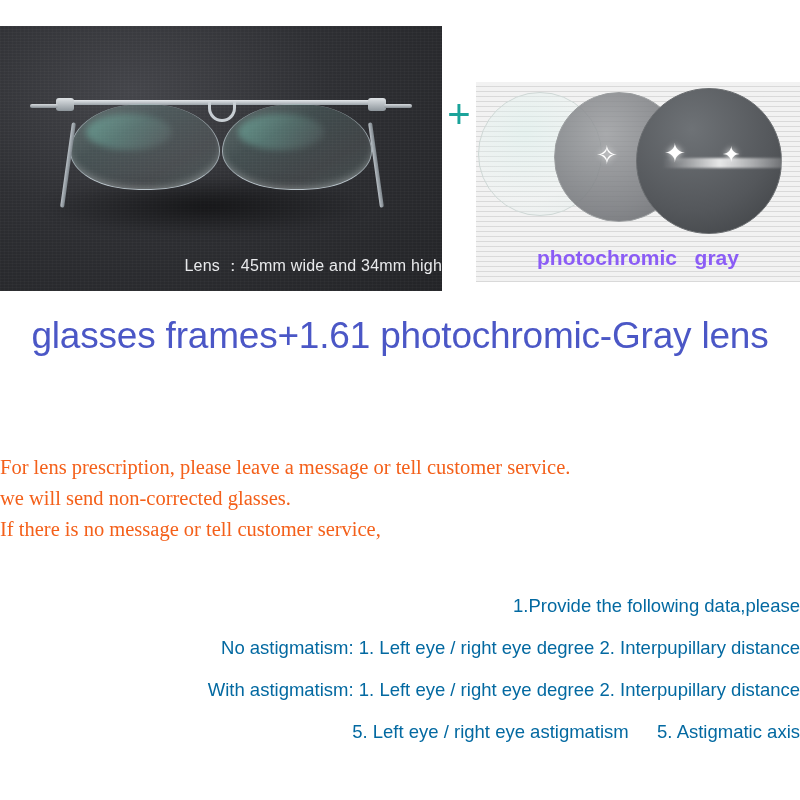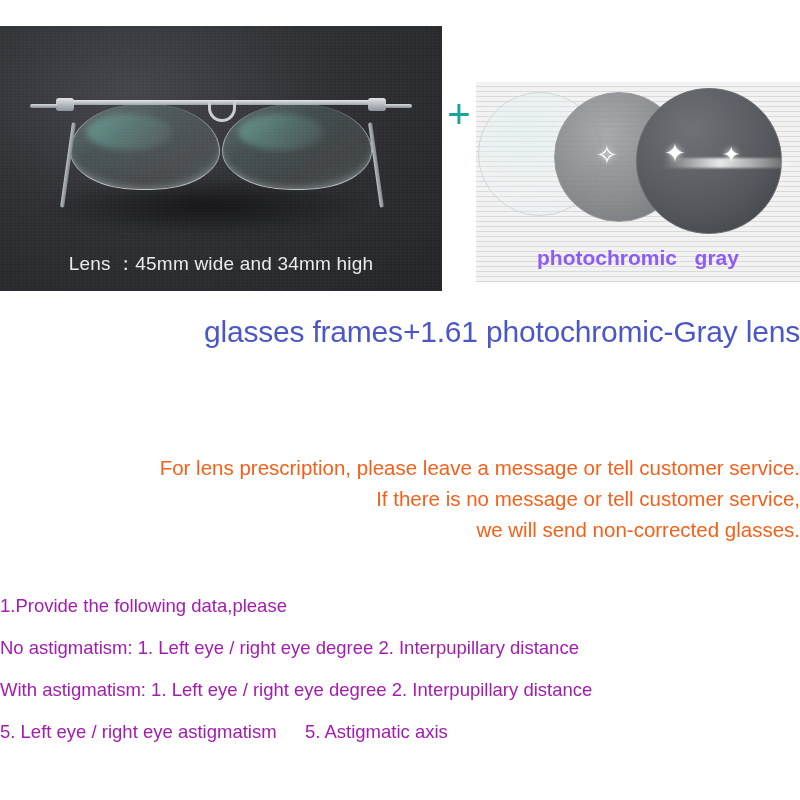--- a/index.html
+++ b/index.html
@@ -117,23 +117,23 @@
     background: linear-gradient(90deg, #b9c0c6, #7c848a);
     border-radius: 3px;
   }
   .arm.l { left: 30px; top: 34px; transform: rotate(8deg); }
   .arm.r { left: 338px; top: 34px; transform: rotate(-8deg); }
 
   .lens-caption {
     position: absolute;
     left: 0; right: 0;
     bottom: 14px;
-    text-align: center;
+    text-align: right;
     color: #e9eaec;
-    font-size: 19px;
+    font-size: 16px;
     letter-spacing: 0.2px;
   }
 
   
   .plus-sign {
     width: 34px;
     display: flex;
     align-items: center;
     justify-content: center;
     background: #ffffff;
@@ -205,45 +205,46 @@
     font-weight: 700;
   }
   .demo-label .word1 { color: #8b5cf6; }
   .demo-label .word2 { color: #8b5cf6; }
 
   
   .headline {
     position: absolute;
     left: 0; right: 0;
     top: 315px;
-    text-align: right;
-    font-size: 30px;
+    text-align: center;
+    font-size: 37px;
     color: #4b57c6;
     letter-spacing: -0.2px;
     white-space: nowrap;
   }
 
   
   .notice {
     position: absolute;
     left: 0; right: 0;
     top: 452px;
-    text-align: right;
+    text-align: left;
     color: #f4601a;
     font-size: 20.5px;
     line-height: 31px;
+    font-family: Liberation Serif, serif;
   }
 
   
   .instructions {
     position: absolute;
-    left: 0; right: 7px;
+    left: 0; right: 0;
     top: 585px;
-    text-align: left;
-    color: #a21caf;
+    text-align: right;
+    color: #0369a1;
     font-size: 18.5px;
     line-height: 42px;
   }
   .instructions .row { white-space: nowrap; }
   .instructions .gap { display: inline-block; width: 18px; }
 </style>
 </head>
 <body>
 
 <div class="banner">
@@ -284,22 +285,22 @@
       <span>&nbsp;</span>
       <span class="word2">gray</span>
     </div>
   </div>
 </div>
 
 <div class="headline">glasses frames+1.61 photochromic-Gray lens</div>
 
 <div class="notice">
   <div>For lens prescription, please leave a message or tell customer service.</div>
+  <div>we will send non-corrected glasses.</div>
   <div>If there is no message or tell customer service,</div>
-  <div>we will send non-corrected glasses.</div>
 </div>
 
 <div class="instructions">
   <div class="row">1.Provide the following data,please</div>
   <div class="row">No astigmatism: 1. Left eye / right eye degree 2. Interpupillary distance</div>
   <div class="row">With astigmatism: 1. Left eye / right eye degree 2. Interpupillary distance</div>
   <div class="row">
     <span>5. Left eye / right eye astigmatism</span>
     <span class="gap"></span>
     <span>5. Astigmatic axis</span>

